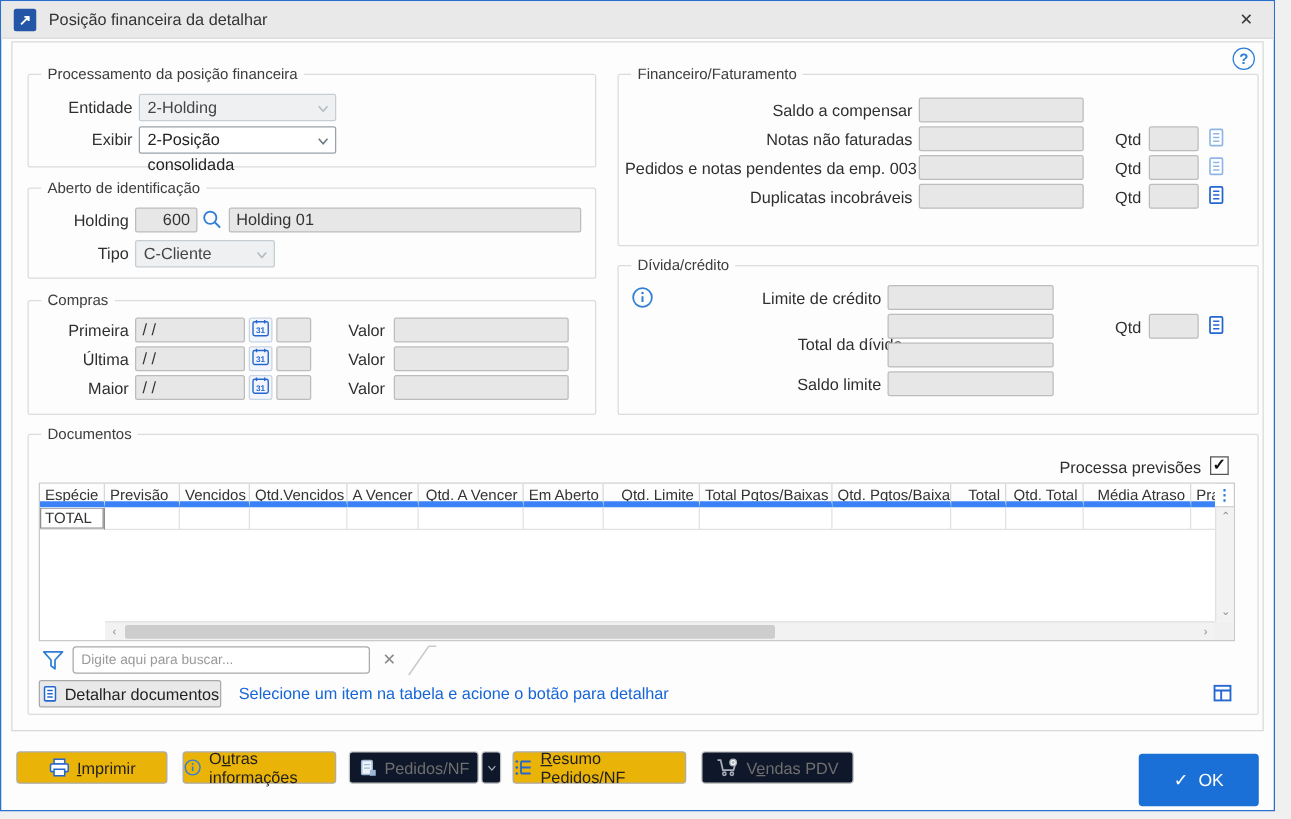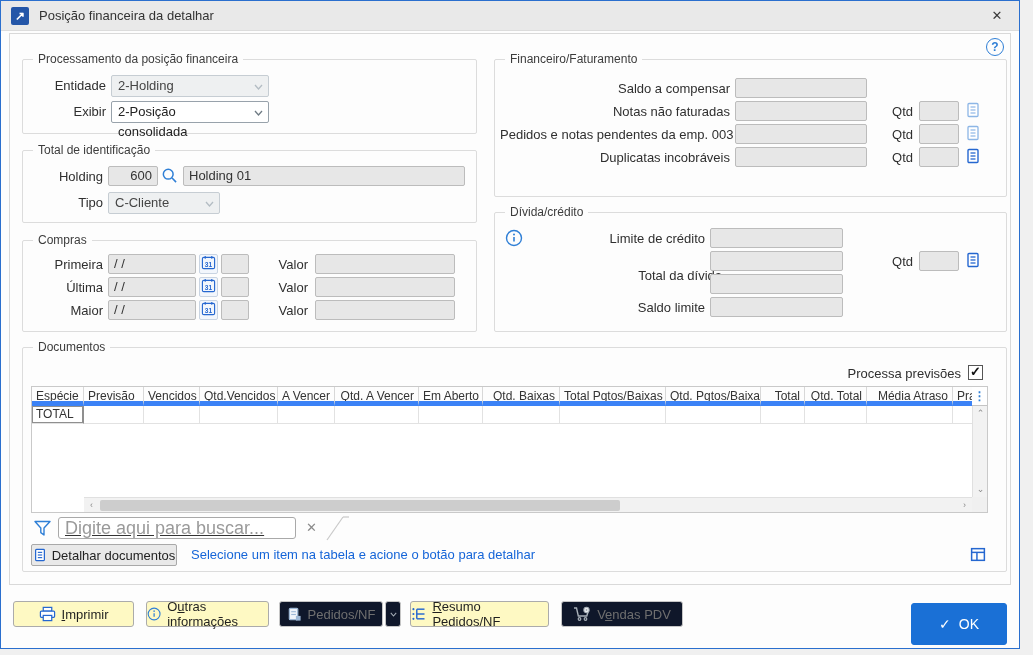--- a/index.html
+++ b/index.html
@@ -31,26 +31,26 @@
   .td { flex:0 0 auto; border-right:1px solid #e2e2e2; border-bottom:1px solid #e2e2e2; font-size:12px; color:#333; line-height:17px; padding:0 4px; white-space:nowrap; overflow:hidden; }
   .td.sel { box-shadow:inset 0 0 0 1px #8f8f8f; border-right:1px solid #8f8f8f; }
   .opts-dots { position:absolute; right:0; top:0; width:15px; height:19px; color:#2f7fd6; font-size:12px; font-weight:bold; text-align:center; line-height:18px; border-bottom:1px solid #c4c4c4; }
   .vscroll { position:absolute; right:0; top:19px; bottom:15px; width:15px; background:#f2f2f2; border-left:1px solid #e0e0e0; }
   .hscroll { position:absolute; left:52px; right:15px; bottom:0; height:15px; background:#f2f2f2; border-top:1px solid #e0e0e0; }
   .corner { position:absolute; right:0; bottom:0; width:15px; height:15px; background:#f0f0f0; }
   .sarrow { position:absolute; width:15px; height:15px; color:#8a8a8a; font-size:9px; text-align:center; line-height:15px; }
   .hthumb { position:absolute; left:16px; top:2px; width:520px; height:11px; background:#cdcdcd; border-radius:2px; }
   .chkbox { position:absolute; width:15px; height:15px; background:#fff; border:1px solid #555; }
   .chkbox[data-checked="true"]::after { content:"✓"; position:absolute; left:1px; top:-2px; font-size:13px; font-weight:bold; color:#111; }
-  .search-input { position:absolute; height:22px; border:1px solid #a9a9a9; border-radius:3px; font-size:18px; color:#333; padding:0 6px; font-family:"Liberation Sans",sans-serif; background:#fff;text-decoration:underline; }
+  .search-input { position:absolute; height:22px; border:1px solid #a9a9a9; border-radius:3px; font-size:11px; color:#333; padding:0 6px; font-family:"Liberation Sans",sans-serif; background:#fff; }
   .search-input::placeholder { color:#9a9a9a; }
   .clear-x { position:absolute; color:#8a8a8a; font-size:13px; line-height:22px; }
   .btn-gray { position:absolute; height:22px; background:#e9e9e9; border:1px solid #a9a9a9; border-radius:2px; font-size:13px; color:#222; display:flex; align-items:center; justify-content:center; gap:5px; }
   
-  .fbtn { position:absolute; top:600px; height:26px; background:#fef9c3; border:1px solid #ababab; border-radius:3px; font-size:13px; color:#1f1f1f; display:flex; align-items:center; justify-content:center; gap:6px; cursor:pointer; }
+  .fbtn { position:absolute; top:600px; height:26px; background:#eab308; border:1px solid #ababab; border-radius:3px; font-size:13px; color:#1f1f1f; display:flex; align-items:center; justify-content:center; gap:6px; cursor:pointer; }
   .fbtn.disabled { background:#0f172a; border-color:#c6c6c6; color:#6f6f6f; cursor:default; }
   .fbtn .mn, .mn { text-decoration:underline; }
   .ok-btn { position:absolute; left:910px; top:602px; width:96px; height:42px; background:#1a70d6; border:1px solid #1a70d6; border-radius:3px; color:#fff; font-size:14px; display:flex; align-items:center; justify-content:center; gap:8px; cursor:pointer; }
   .diag-line { position:absolute; width:26px; height:24px; overflow:visible; }
 </style>
 </head>
 <body>
 
 <div class="dialog">
 
@@ -75,21 +75,21 @@
       <div class="lbl" style="left:5px; top:42px; width:78px;">Exibir</div>
       <div class="dd" style="left:88px; top:41px; width:158px;">
         <span>2-Posição consolidada</span>
         <svg width="9" height="6" viewBox="0 0 9 6">
             <polyline points="1,1 4.5,5 8,1" fill="none" stroke="#6f7b84" stroke-width="1.3"></polyline>
           </svg>
       </div>
     </div>
 
     <div class="grp" style="left:12px; top:116px; width:455px; height:73px;">
-      <span class="legend">Total de identificação</span>
+      <span class="legend">Aberto de identificação</span>
       <div class="lbl" style="left:5px; top:16px; width:75px;">Holding</div>
       <div class="fld num" style="left:85px; top:15px; width:50px;">600</div>
       <span class="icon-btn" style="left:138px; top:16px;">
         <svg width="17" height="17" viewBox="0 0 16 16">
             <circle cx="6.8" cy="6.8" r="4.6" fill="none" stroke="#2f7fd6" stroke-width="1.4"></circle>
             <line x1="10.4" y1="10.4" x2="14.2" y2="14.2" stroke="#2f7fd6" stroke-width="1.5"></line>
           </svg>
       </span>
       <div class="fld" style="left:160px; top:15px; width:282px;">Holding 01</div>
       <div class="lbl" style="left:5px; top:42px; width:75px;">Tipo</div>
@@ -233,21 +233,21 @@
 
       <div class="tbl" style="left:8px; top:38px; width:957px; height:127px;">
         <div class="tbl-head" id="doc-head">
             <div class="th" style="width: 52px; text-align: left;">Espécie</div>
             <div class="th" style="width: 60px; text-align: left;">Previsão</div>
             <div class="th" style="width: 56px; text-align: right;">Vencidos</div>
             <div class="th" style="width: 78px; text-align: right;">Qtd.Vencidos</div>
             <div class="th" style="width: 57px; text-align: right;">A Vencer</div>
             <div class="th" style="width: 84px; text-align: right;">Qtd. A Vencer</div>
             <div class="th" style="width: 64px; text-align: right;">Em Aberto</div>
-            <div class="th" style="width: 77px; text-align: right;">Qtd. Baixas</div>
+            <div class="th" style="width: 77px; text-align: right;">Qtd. Limite</div>
             <div class="th" style="width: 106px; text-align: right;">Total Pgtos/Baixas</div>
             <div class="th" style="width: 95px; text-align: right;">Qtd. Pgtos/Baixas</div>
             <div class="th" style="width: 44px; text-align: right;">Total</div>
             <div class="th" style="width: 62px; text-align: right;">Qtd. Total</div>
             <div class="th" style="width: 86px; text-align: right;">Média Atraso</div>
             <div class="th" style="width: 30px; text-align: left;">Praz</div>
           </div>
         <div class="opts-dots">⋮</div>
         <div class="tbl-body" id="doc-body">
             <div class="tr">

